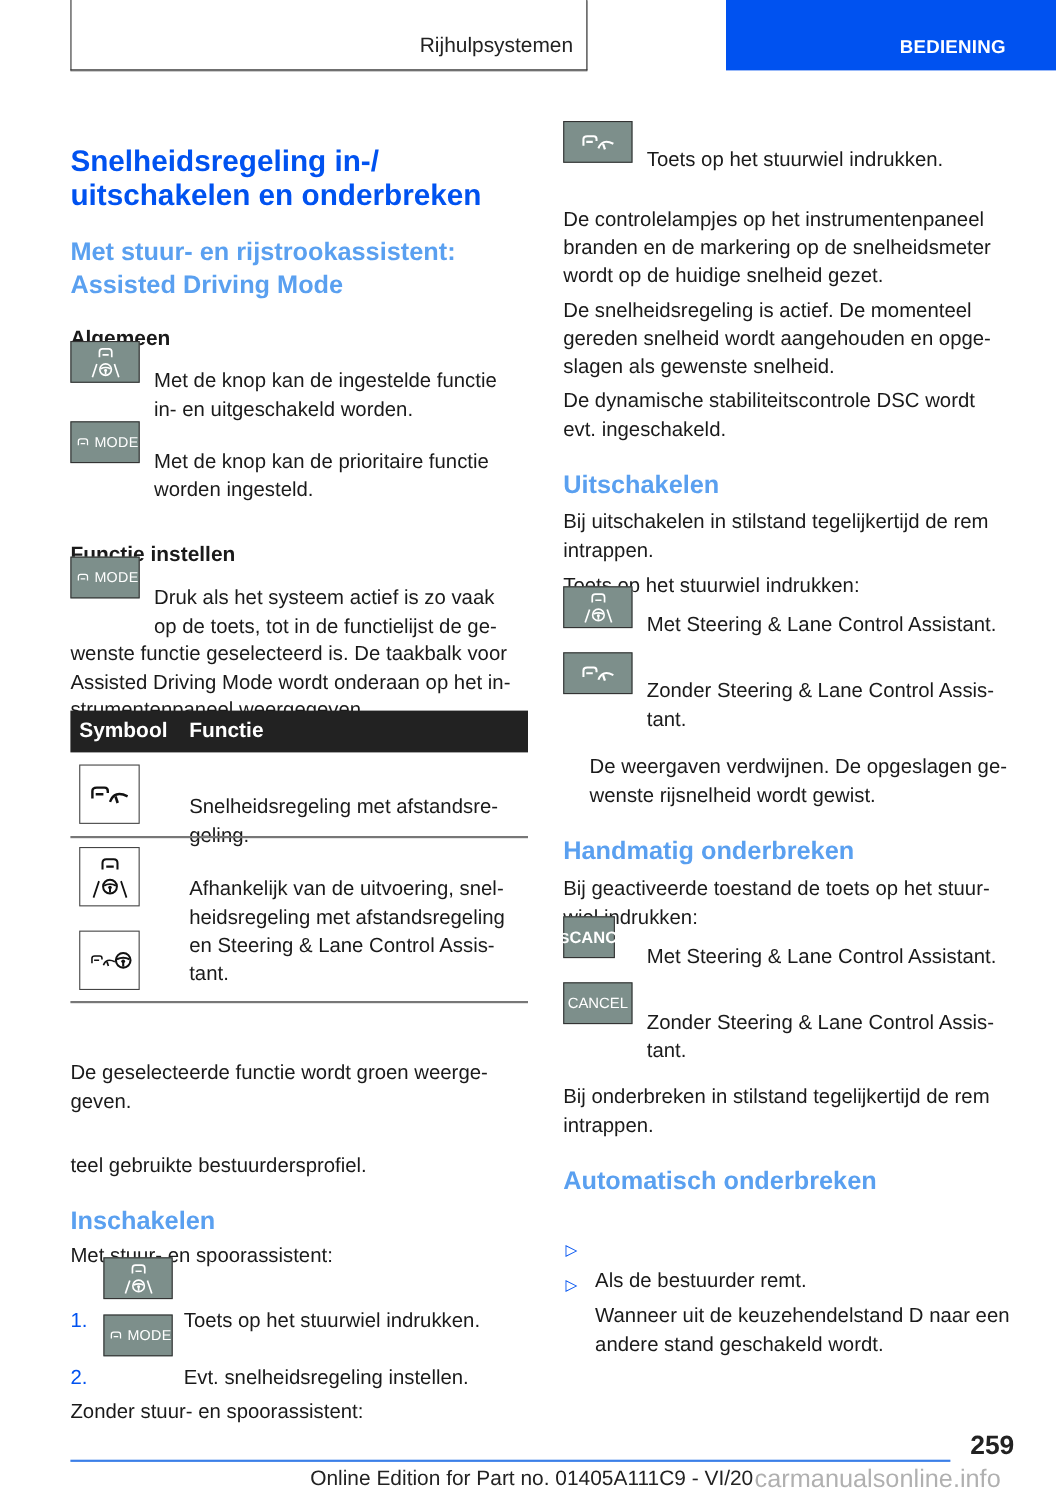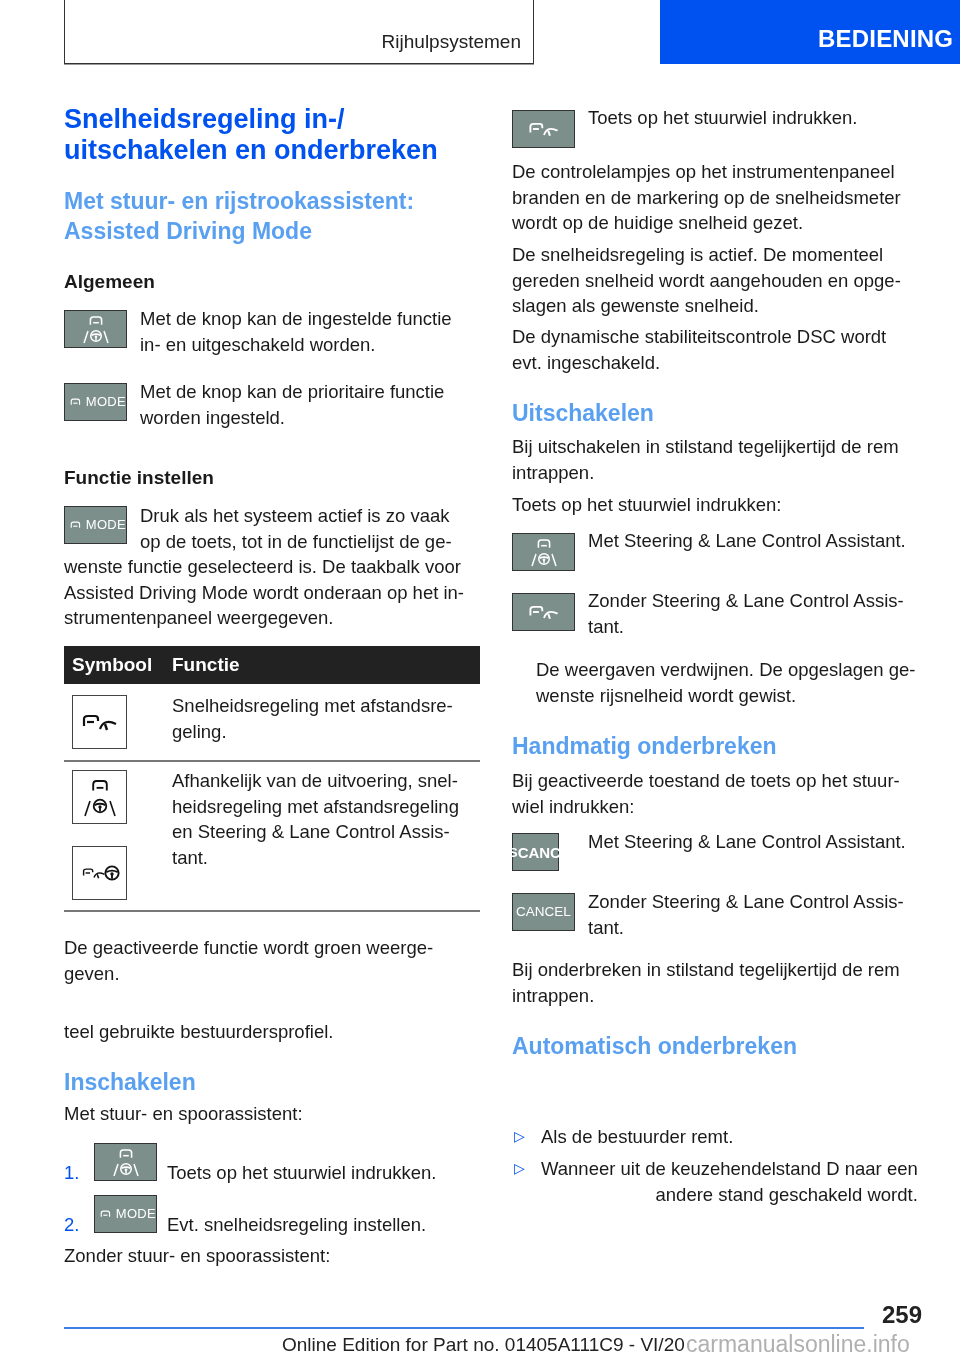--- a/index.html
+++ b/index.html
@@ -3,22 +3,22 @@
 <meta charset="utf-8">
 <style>
   * { box-sizing: border-box; margin: 0; padding: 0; }
   html, body { width: 960px; height: 1362px; background: #ffffff; overflow: hidden; }
   body { position: relative; font-family: "Liberation Sans", sans-serif; color: #1a1a1a; }
 
   
   .hdr-box { position: absolute; left: 64px; top: 0; width: 470px; height: 64px; border: 1px solid #333; border-top: none; box-shadow: 0 1px 0 #999; }
   .hdr-title { position: absolute; right: 12px; bottom: 10px; font-size: 19px; color: #222; }
   .hdr-tab { position: absolute; left: 660px; top: 0; width: 300px; height: 64px; background: #0052f0; }
-  .hdr-tab-label { position: absolute; left: 158px; bottom: 11px; font-size: 24px; font-weight: bold; color: #fff; letter-spacing: 0.2px; }
-  .el { position: absolute; }
+  .hdr-tab-label { position: absolute; left: 158px; bottom: 11px; font-size: 17px; font-weight: bold; color: #fff; letter-spacing: 0.2px; }
+  .el { position: absolute; margin-top: 27px; }
 
   h1.t { font-size: 27px; font-weight: bold; color: #0052f0; line-height: 31px; }
   h2.t { font-size: 23px; font-weight: bold; color: #5aa0f0; line-height: 30px; }
   h3.t { font-size: 19px; font-weight: bold; color: #1a1a1a; line-height: 24px; }
   .p { font-size: 18.5px; line-height: 25.5px; color: #1a1a1a; }
 
   .btn { position: absolute; background: #7d8f8b; border: 1.5px solid #333; display: flex; align-items: center; justify-content: center; flex-direction: row; color: #fff; }
   .btn svg { display: block; }
   .btn .mode { font-size: 13px; letter-spacing: 0.3px; line-height: 12px; color: #fff; }
   .btn .res { font-size: 13px; font-weight: bold; line-height: 13px; }
@@ -155,21 +155,21 @@
 </div>
 <div class="p el" style="left:172px;top:768px;">
   <span>Afhankelijk van de uitvoering, snel-</span><br>
   <span>heidsregeling met afstandsregeling</span><br>
   <span>en Steering &amp; Lane Control Assis-</span><br>
   <span>tant.</span>
 </div>
 <div class="rule" style="left:64px;top:910px;width:416px;"></div>
 
 <div class="p el" style="left:64px;top:935px;">
-  <span>De geactiveerde functie wordt groen weerge-</span><br>
+  <span>De geselecteerde functie wordt groen weerge-</span><br>
   <span>geven.</span>
 </div>
 <div class="p el" style="left:64px;top:993px;">
   <br>
   <span>teel gebruikte bestuurdersprofiel.</span>
 </div>
 
 <h2 class="t el" style="left:64px;top:1067px;">Inschakelen</h2>
 <div class="p el" style="left:64px;top:1101px;">Met stuur- en spoorassistent:</div>
 
@@ -276,21 +276,21 @@
 
 <h2 class="t el" style="left:512px;top:1031px;">Automatisch onderbreken</h2>
 <div class="p el" style="left:512px;top:1067px;">
   <br>
 </div>
 
 <span class="bullet" style="left:514px;top:1128px;">▷</span>
 <div class="p el" style="left:541px;top:1124px;">Als de bestuurder remt.</div>
 
 <span class="bullet" style="left:514px;top:1160px;">▷</span>
-<div class="p el" style="left:541px;top:1156px;text-align:right;">
+<div class="p el" style="left:541px;top:1156px;">
   <span>Wanneer uit de keuzehendelstand D naar een</span><br>
   <span>andere stand geschakeld wordt.</span>
 </div>
 
 <span class="page-num">259</span>
 <div class="foot-line"></div>
 <span class="foot-text">Online Edition for Part no. 01405A111C9 - VI/20</span>
 <span class="foot-wm">carmanualsonline.info</span>
 
 </body></html>

